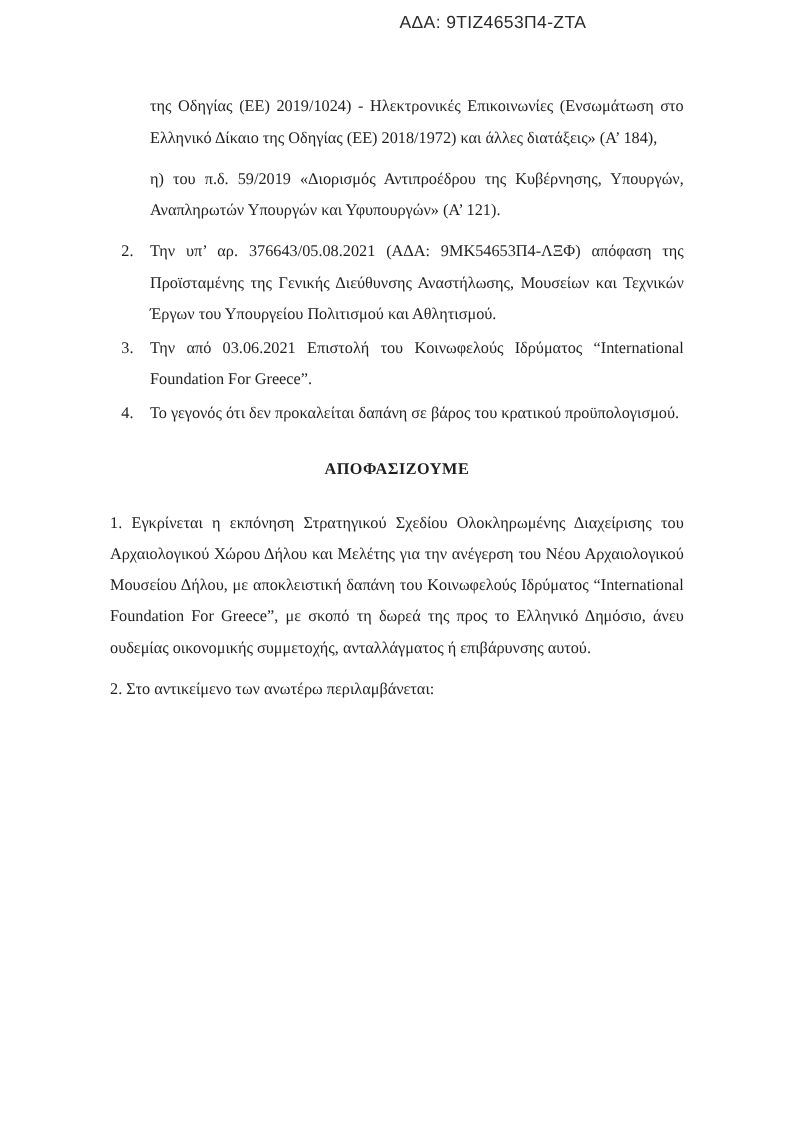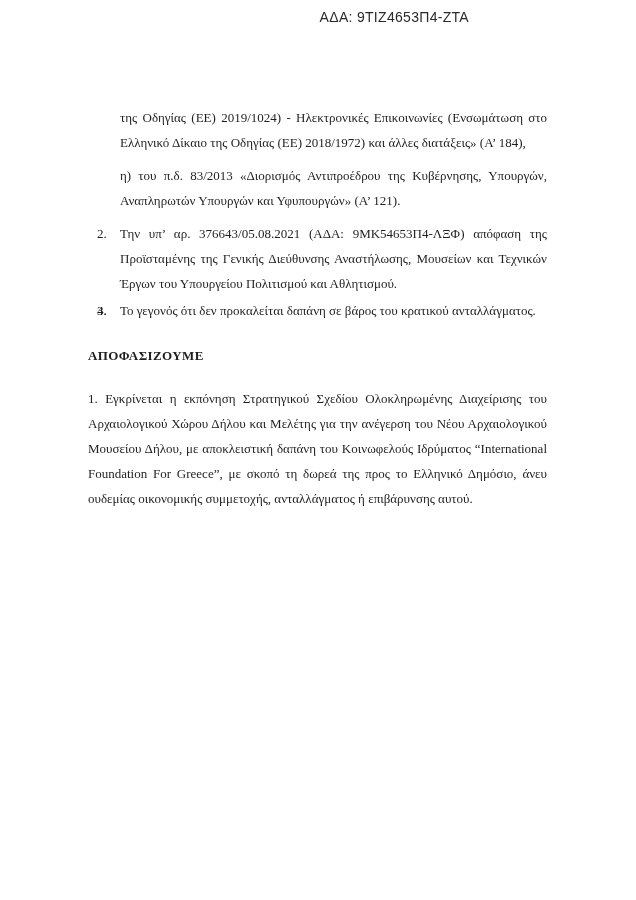--- a/index.html
+++ b/index.html
@@ -26,40 +26,40 @@
     color: #2a2a2a;
     white-space: nowrap;
   }
   .content {
     position: absolute;
     top: 72px;
     left: 88px;
     width: 459px;
     font-size: 13px;
     line-height: 25px;
-    margin-top: 33px;
   }
   .indent-block {
     margin-left: 32px;
     margin-bottom: 8px;
     text-align: justify;
   }
   .num-item {
     position: relative;
     padding-left: 32px;
     margin-bottom: 2px;
     text-align: justify;
   }
   .num-item .num {
     position: absolute;
     left: 9px;
     top: 0;
   }
   .decision-heading {
     margin: 20px 0 18px 0;
+    text-align: center;
     font-weight: bold;
     letter-spacing: 0.4px;
   }
   .para {
     margin-bottom: 8px;
     text-align: justify;
   }
 </style>
 </head>
 <body>
@@ -68,35 +68,37 @@
 
   <div class="ada">ΑΔΑ: 9ΤΙΖ4653Π4-ΖΤΑ</div>
 
   <div class="content">
 
     <div class="indent-block">της Οδηγίας (ΕΕ) 2019/1024) - Ηλεκτρονικές Επικοινωνίες (Ενσωμάτωση στο Ελληνικό Δίκαιο της Οδηγίας (ΕΕ) 2018/1972) και άλλες διατάξεις» (Α’ 184),</div>
 
 
 
 
-    <div class="indent-block">η) του π.δ. 83/2013 «Διορισμός Αντιπροέδρου της Κυβέρνησης, Υπουργών, Αναπληρωτών Υπουργών και Υφυπουργών» (Α’ 121).</div>
+    <div class="indent-block">η) του π.δ. 59/2019 «Διορισμός Αντιπροέδρου της Κυβέρνησης, Υπουργών, Αναπληρωτών Υπουργών και Υφυπουργών» (Α’ 121).</div>
 
     <div class="num-item">
       <span class="num">2.</span>
       <span>Την υπ’ αρ. 376643/05.08.2021 (ΑΔΑ: 9ΜΚ54653Π4-ΛΞΦ) απόφαση της Προϊσταμένης της Γενικής Διεύθυνσης Αναστήλωσης, Μουσείων και Τεχνικών Έργων του Υπουργείου Πολιτισμού και Αθλητισμού.</span>
     </div>
 
     <div class="num-item">
       <span class="num">3.</span>
+      <span>Την από 03.06.2021 Επιστολή του Κοινωφελούς Ιδρύματος “International Foundation For Greece”.</span>
     </div>
 
     <div class="num-item">
       <span class="num">4.</span>
-      <span>Το γεγονός ότι δεν προκαλείται δαπάνη σε βάρος του κρατικού ανταλλάγματος.</span>
+      <span>Το γεγονός ότι δεν προκαλείται δαπάνη σε βάρος του κρατικού προϋπολογισμού.</span>
     </div>
 
     <div class="decision-heading">ΑΠΟΦΑΣΙΖΟΥΜΕ</div>
 
     <div class="para">1. Εγκρίνεται η εκπόνηση Στρατηγικού Σχεδίου Ολοκληρωμένης Διαχείρισης του Αρχαιολογικού Χώρου Δήλου και Μελέτης για την ανέγερση του Νέου Αρχαιολογικού Μουσείου Δήλου, με αποκλειστική δαπάνη του Κοινωφελούς Ιδρύματος “International Foundation For Greece”, με σκοπό τη δωρεά της προς το Ελληνικό Δημόσιο, άνευ ουδεμίας οικονομικής συμμετοχής, ανταλλάγματος ή επιβάρυνσης αυτού.</div>
 
+    <div class="para">2. Στο αντικείμενο των ανωτέρω περιλαμβάνεται:</div>
 
   </div>
 </div>
 
 </body></html>

